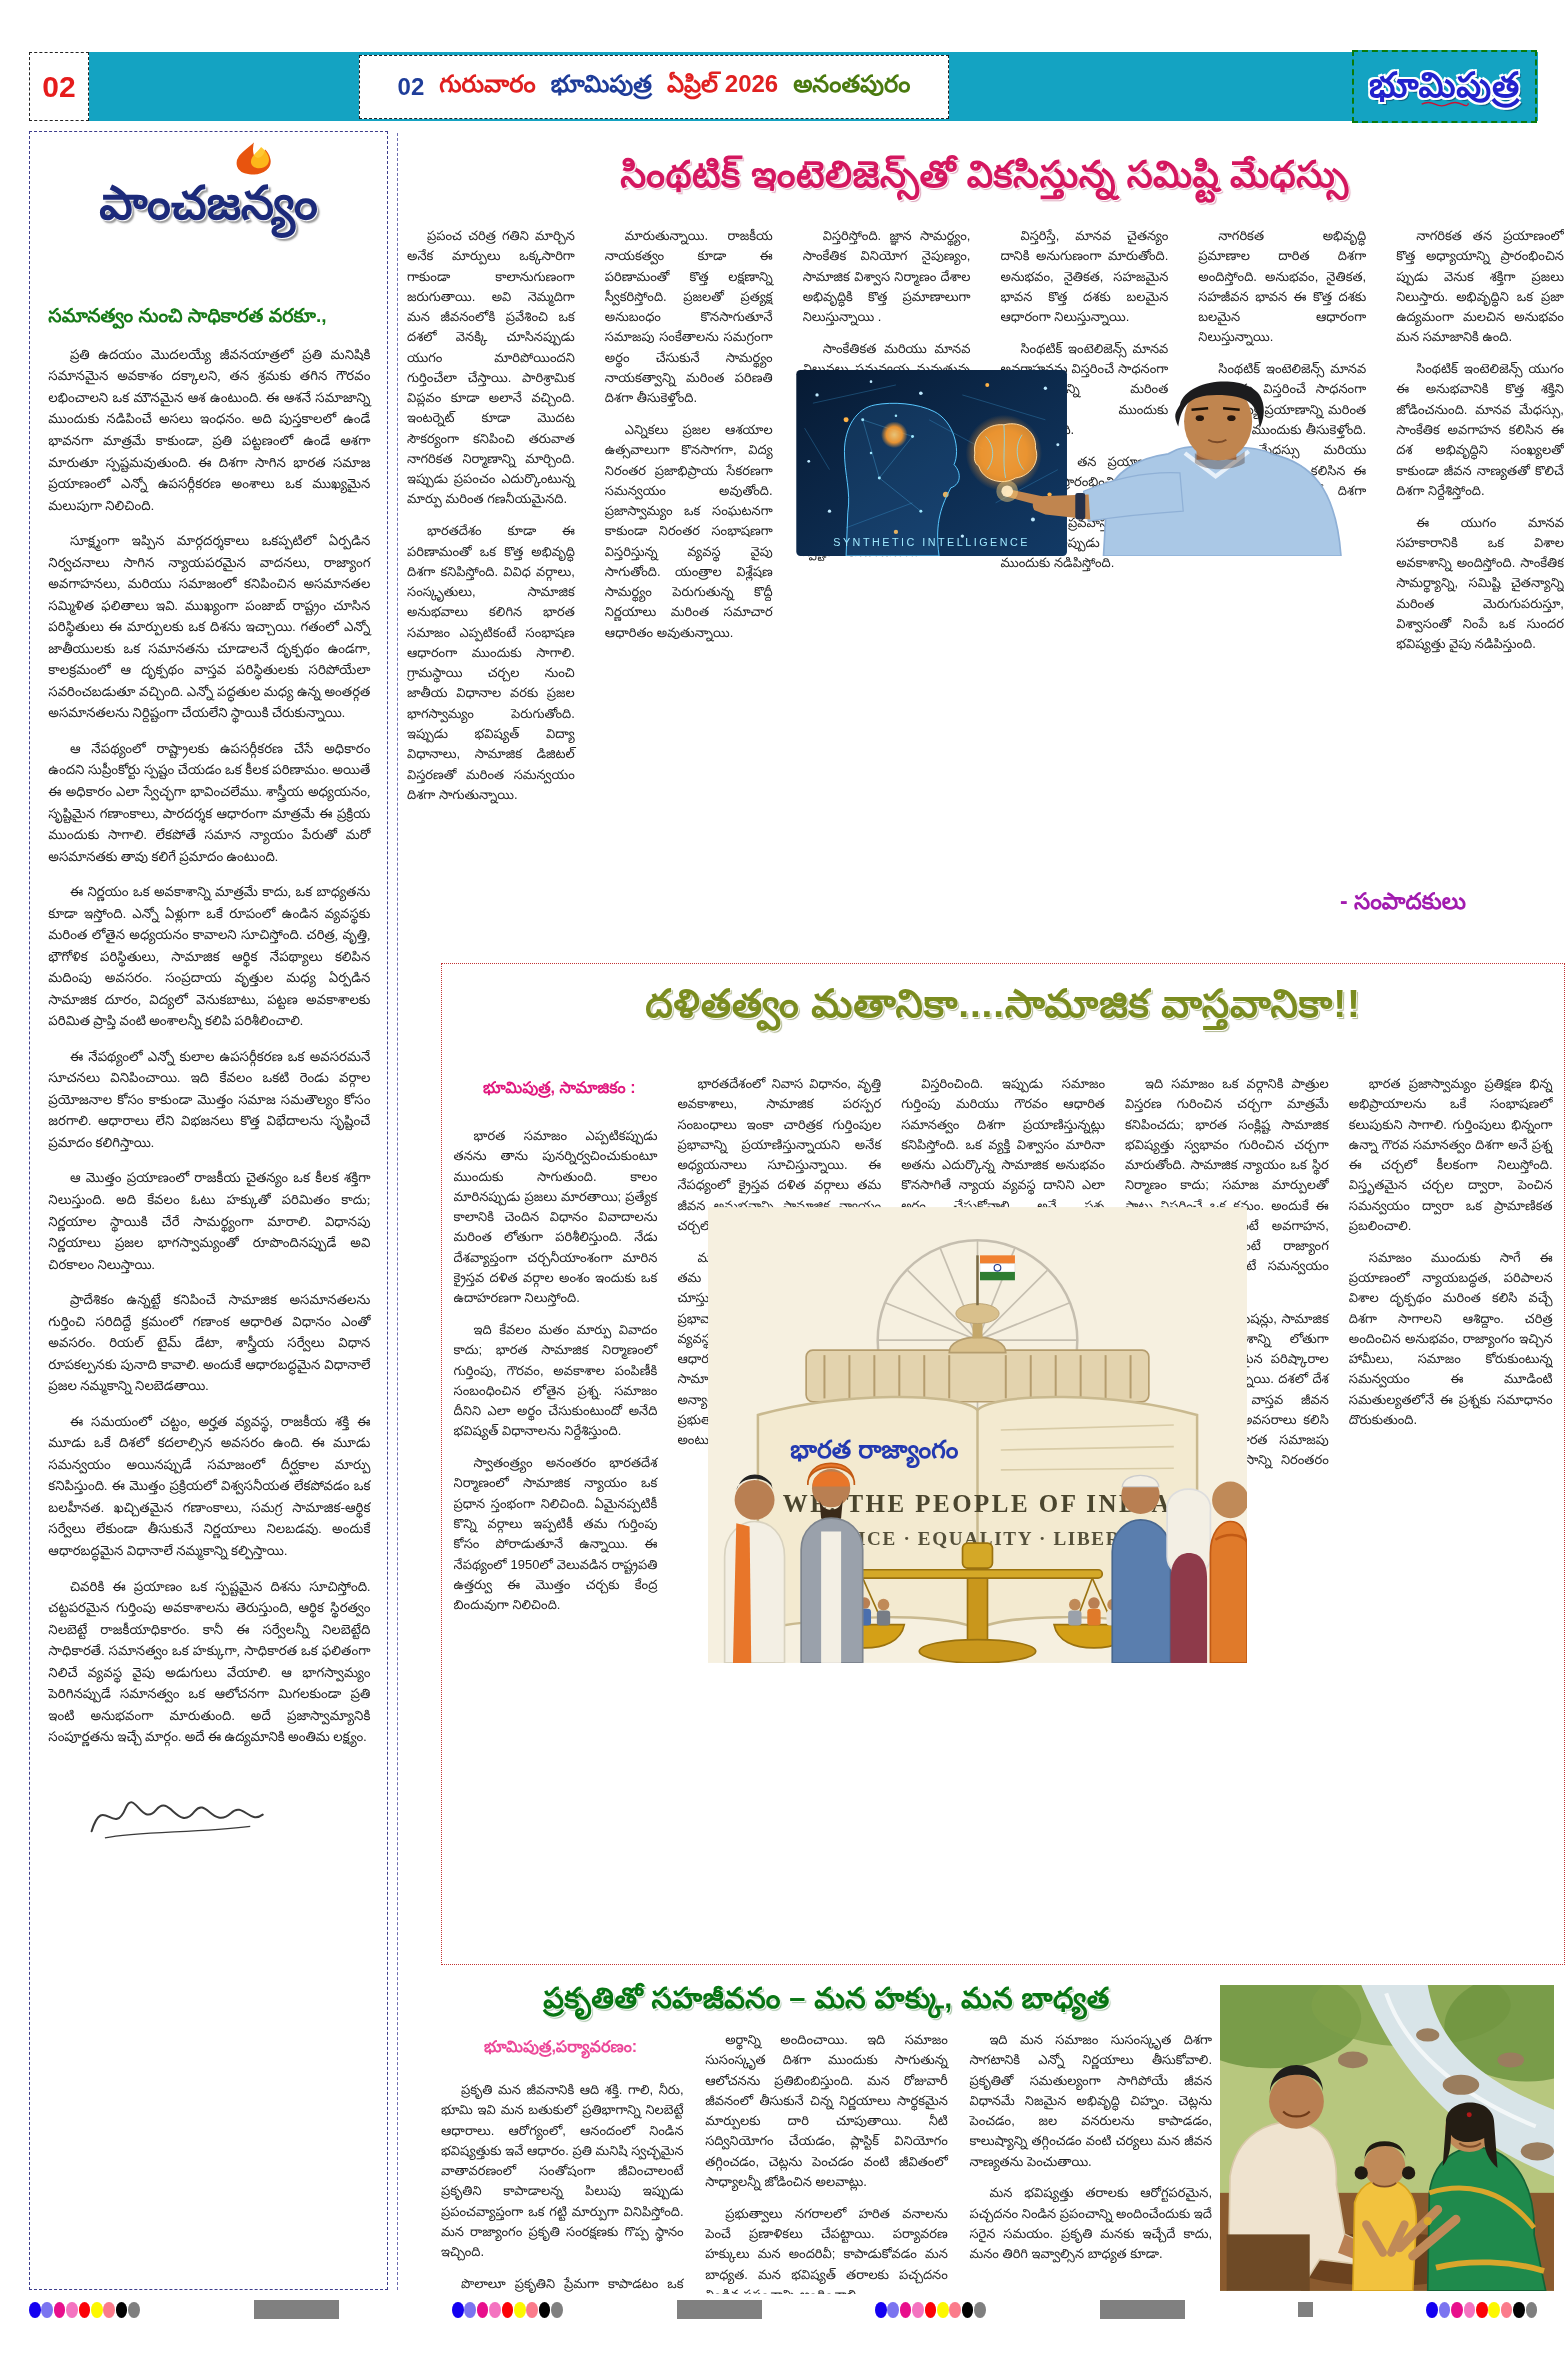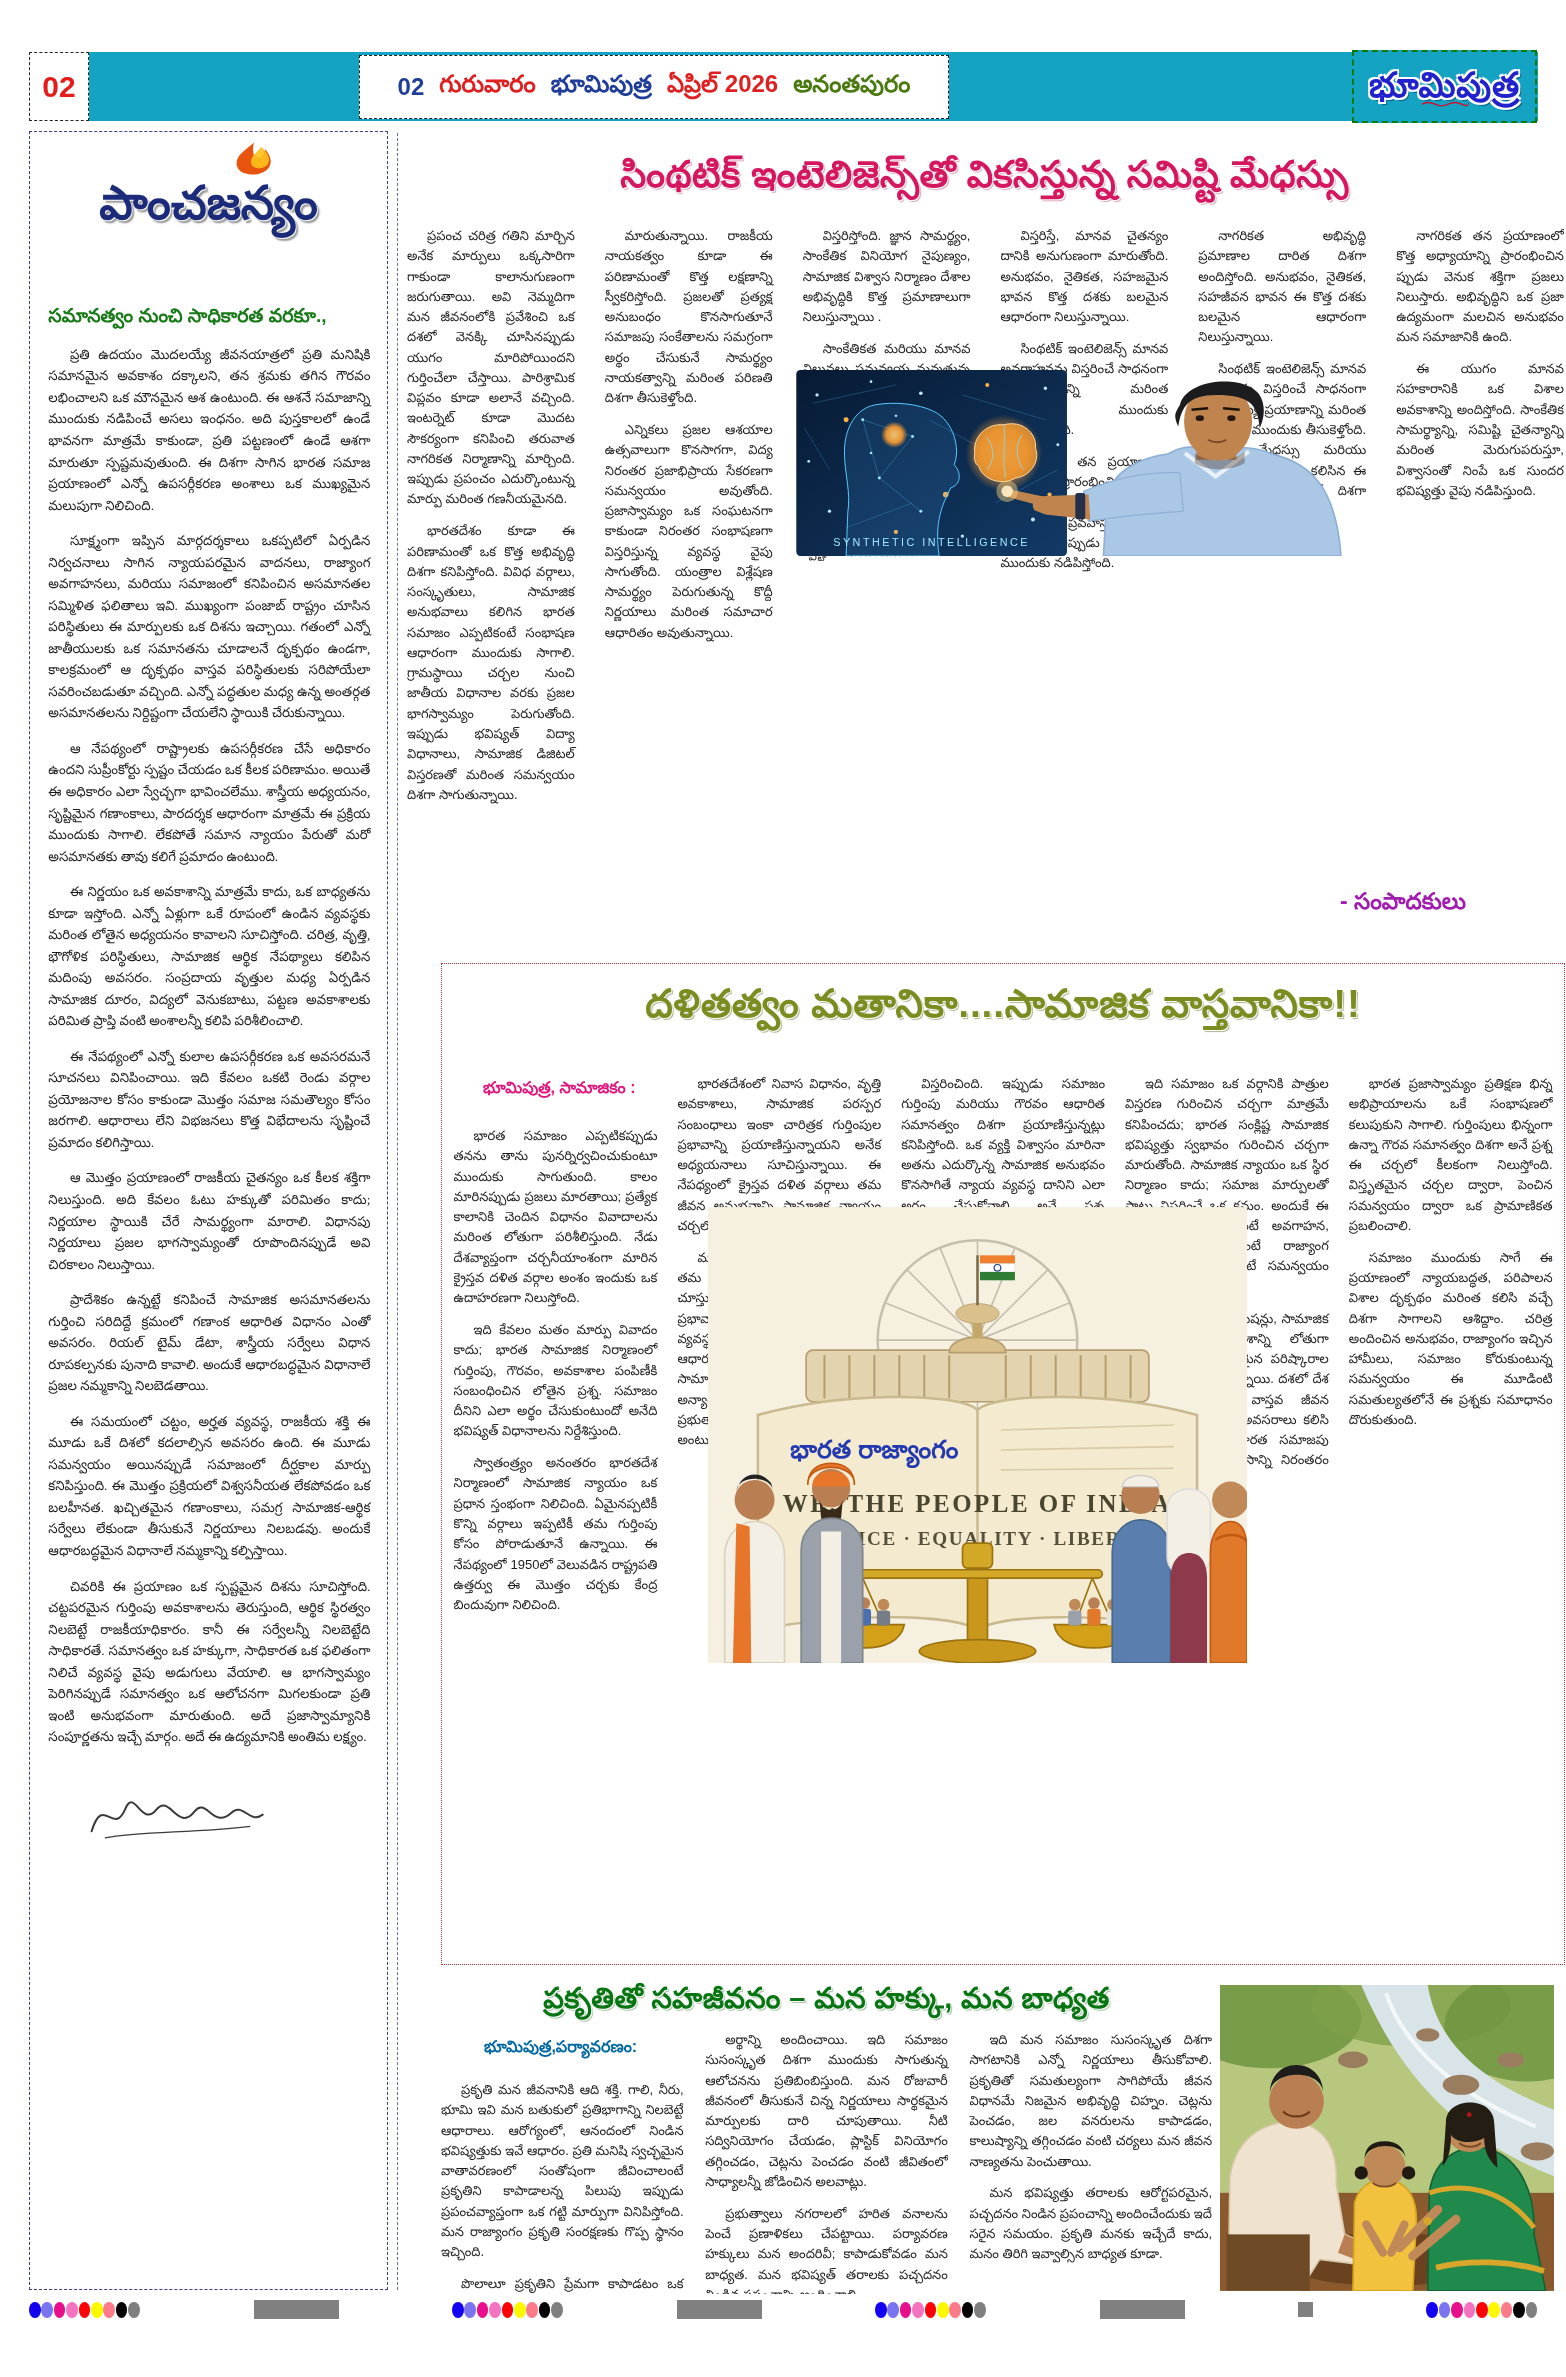--- a/index.html
+++ b/index.html
@@ -49,21 +49,21 @@
   #a2-byline{position:absolute;left:13.3px;top:115px;width:208px;text-align:center;
       font-size:16px;font-weight:bold;color:#e0187e;}
   #a2-cols{position:absolute;left:11.6px;top:110px;width:1099px;height:878px;gap:20px;overflow:hidden;}
   #a2-cols .ncol:first-child{padding-top:52px;}
   #const-image{position:absolute;left:708px;top:1207px;width:539px;height:456px;z-index:3;}
   
   #a3-headline{position:absolute;left:441px;top:1982px;width:771px;text-align:center;
       font-size:29px;font-weight:900;color:#087513;letter-spacing:0.4px;
       text-shadow:0.8px 0.8px 0 #fff,1.7px 1.7px 0.8px rgba(0,80,0,.35);}
   #a3-byline{position:absolute;left:441px;top:2038px;width:239px;text-align:center;
-      font-size:16px;font-weight:bold;color:#0369a1;}
+      font-size:16px;font-weight:bold;color:#ec4899;}
   #a3-cols{position:absolute;left:441px;top:2030px;width:771px;height:264px;gap:21.6px;overflow:hidden;}
   #a3-cols .ncol:first-child{padding-top:50px;}
   #family-image{position:absolute;left:1220px;top:1985px;width:334px;height:306px;z-index:3;}
   
   #regrow{position:absolute;left:29px;top:2298px;width:1509px;height:23px;
       display:flex;align-items:center;justify-content:space-between;}
   .reggroup{display:flex;align-items:center;}
   .regdot{width:11.6px;height:16px;border-radius:50%;display:inline-block;margin-right:0.8px;}
   .regbar{width:85px;height:18.3px;background:#808080;}
   .regsq{width:15px;height:15px;background:#808080;}
@@ -139,20 +139,21 @@
         <p class="para">విస్తరిస్తే, మానవ చైతన్యం దానికి అనుగుణంగా మారుతోంది. అనుభవం, నైతికత, సహజమైన భావన కొత్త దశకు బలమైన ఆధారంగా నిలుస్తున్నాయి.</p>
         <p class="para">సింథటిక్ ఇంటెలిజెన్స్ మానవ అవగాహనను విస్తరించే సాధనంగా ప్రజాస్వామ్యాన్ని మరింత సమగ్రంగా ముందుకు తీసుకెళుతోంది.</p>
         <p class="para">నాగరికత తన ప్రయాణంలో కొత్త దశ ప్రారంభించి నప్పుడు వెనుకకు చూడకుండా జీవన విధానంలో ప్రవహిస్తుంది. అదే ప్రవాహం ఇప్పుడు ప్రపంచాన్ని ముందుకు నడిపిస్తోంది.</p>
       </div>
       <div class="ncol">
         <p class="para">నాగరికత అభివృద్ధి ప్రమాణాల దారిత దిశగా అందిస్తోంది. అనుభవం, నైతికత, సహజీవన భావన ఈ కొత్త దశకు బలమైన ఆధారంగా నిలుస్తున్నాయి.</p>
         <p class="para">సింథటిక్ ఇంటెలిజెన్స్ మానవ ఆలోచనను విస్తరించే సాధనంగా ప్రజాస్వామ్య ప్రయాణాన్ని మరింత సమగ్రంగా ముందుకు తీసుకెళ్తోంది. మానవ మేధస్సు మరియు సాంకేతిక అవగాహన కలిసిన ఈ దశ నాణ్యతతో కొలిచే దిశగా నిర్దేశిస్తోంది.</p>
       </div>
       <div class="ncol">
         <p class="para">నాగరికత తన ప్రయాణంలో కొత్త అధ్యాయాన్ని ప్రారంభించిన ప్పుడు వెనుక శక్తిగా ప్రజలు నిలుస్తారు. అభివృద్ధిని ఒక ప్రజా ఉద్యమంగా మలచిన అనుభవం మన సమాజానికి ఉంది.</p>
+        <p class="para">సింథటిక్ ఇంటెలిజెన్స్ యుగం ఈ అనుభవానికి కొత్త శక్తిని జోడించనుంది. మానవ మేధస్సు, సాంకేతిక అవగాహన కలిసిన ఈ దశ అభివృద్ధిని సంఖ్యలతో కాకుండా జీవన నాణ్యతతో కొలిచే దిశగా నిర్దేశిస్తోంది.</p>
         <p class="para">ఈ యుగం మానవ సహకారానికి ఒక విశాల అవకాశాన్ని అందిస్తోంది. సాంకేతిక సామర్థ్యాన్ని, సమిష్టి చైతన్యాన్ని మరింత మెరుగుపరుస్తూ, విశ్వాసంతో నింపే ఒక సుందర భవిష్యత్తు వైపు నడిపిస్తుంది.</p>
       </div>
     </div>
   <div id="main-signoff">- సంపాదకులు</div>
 
   <svg id="ai-image" viewBox="0 0 752 224">
     <defs>
       <linearGradient id="gdark" x1="0" y1="0" x2="1" y2="1">
         <stop offset="0" stop-color="#071a33"></stop>
           <stop offset="1" stop-color="#123a66"></stop>

